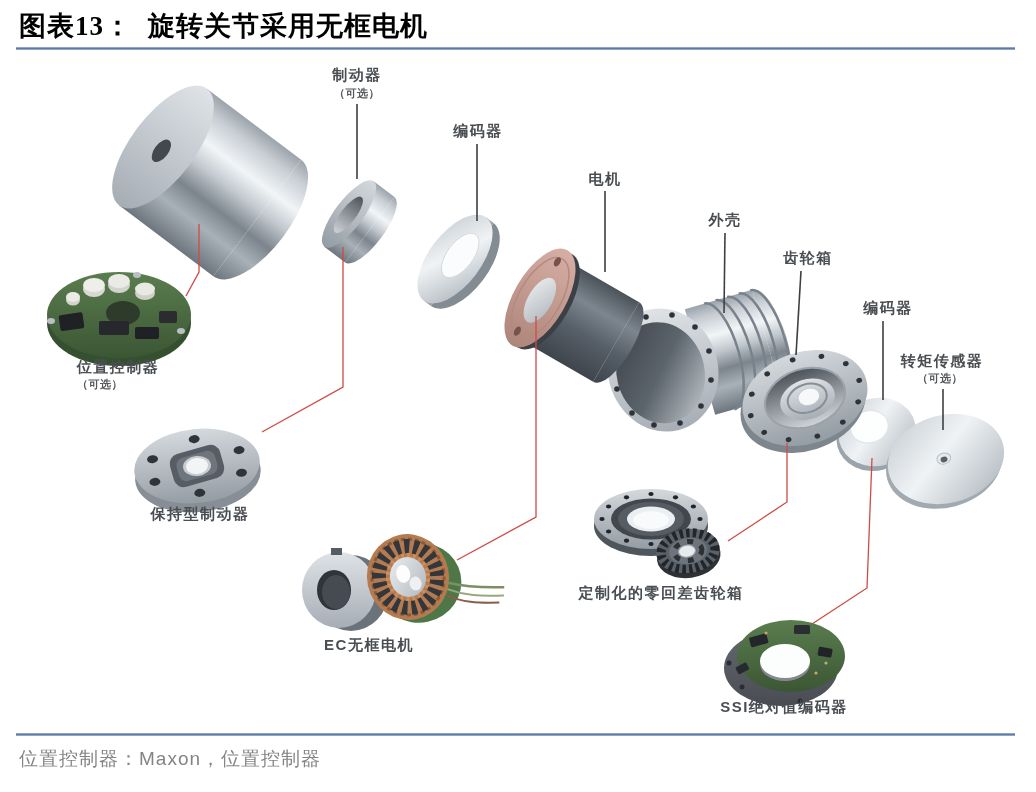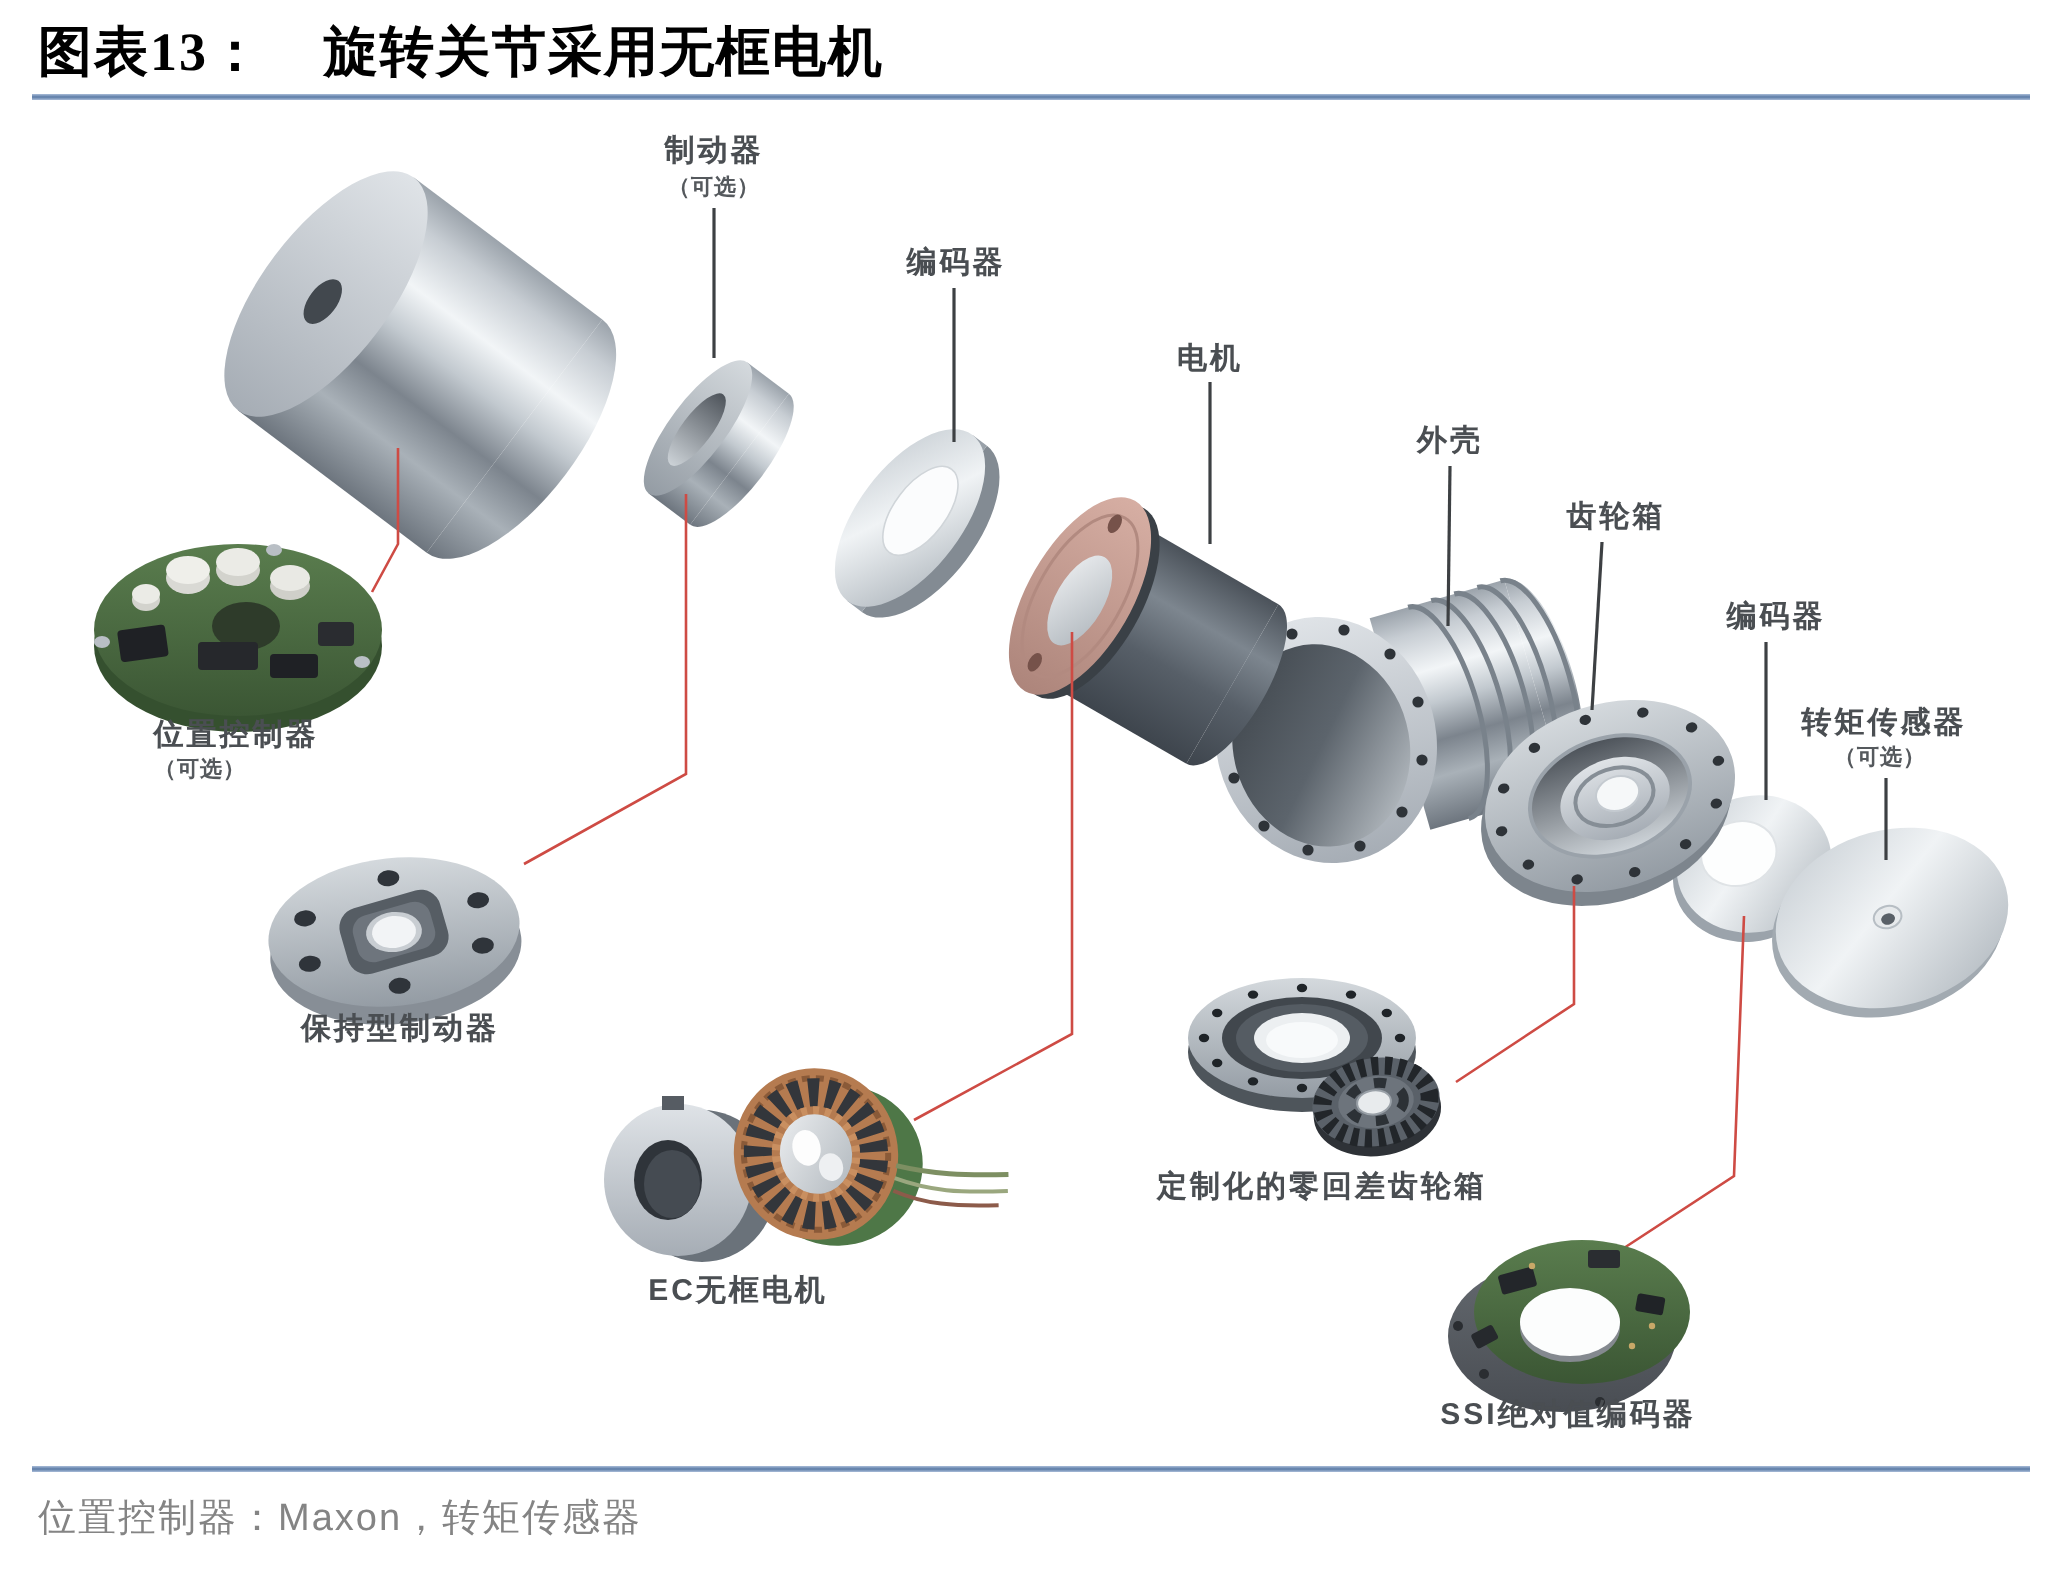--- a/index.html
+++ b/index.html
@@ -1,20 +1,20 @@
 <!DOCTYPE html>
 <html><head>
 <meta charset="utf-8">
 <style>
   html,body{margin:0;padding:0;background:#ffffff;}
   .page{position:relative;width:1036px;height:792px;background:#fff;overflow:hidden;
         font-family:"Liberation Sans", sans-serif;}
   .figure-title{position:absolute;left:19px;top:8px;font-family:"Liberation Serif", serif;
         font-weight:bold;font-size:27px;color:#000;letter-spacing:1px;white-space:nowrap;}
-  .figure-title .fig-no{margin-right:30px;}
+  .figure-title .fig-no{margin-right:16px;}
   .rule{position:absolute;left:16px;width:999px;height:3px;
         background:linear-gradient(#a9bcd8,#5b7ba6,#a9bcd8);}
   .rule-top{top:47px;}
   .rule-bottom{top:733px;}
   .source-line{position:absolute;left:19px;top:746px;font-size:19px;color:#848484;
         letter-spacing:1px;font-family:"Liberation Sans", sans-serif;}
   svg.diagram{position:absolute;left:0;top:0;}
   text.lbl{font-family:"Liberation Sans", sans-serif;font-size:15px;font-weight:600;
         fill:#4a4e52;letter-spacing:1.5px;}
   text.lbl-sm{font-family:"Liberation Sans", sans-serif;font-size:11px;font-weight:600;
@@ -329,16 +329,16 @@
 
       <text class="lbl" x="200" y="519">保持型制动器</text>
       <text class="lbl" x="369" y="650">EC无框电机</text>
       <text class="lbl" x="661" y="598">定制化的零回差齿轮箱</text>
       <text class="lbl" x="784" y="712">SSI绝对值编码器</text>
     </g>
   </svg>
 
   <div class="rule rule-bottom"></div>
   <div class="source-line">
-    <span>位置控制器：</span><span>Maxon，转矩传感器</span>
+    <span>位置控制器：</span><span>Maxon，位置控制器</span>
   </div>
 
 </div>
 
 </body></html>

